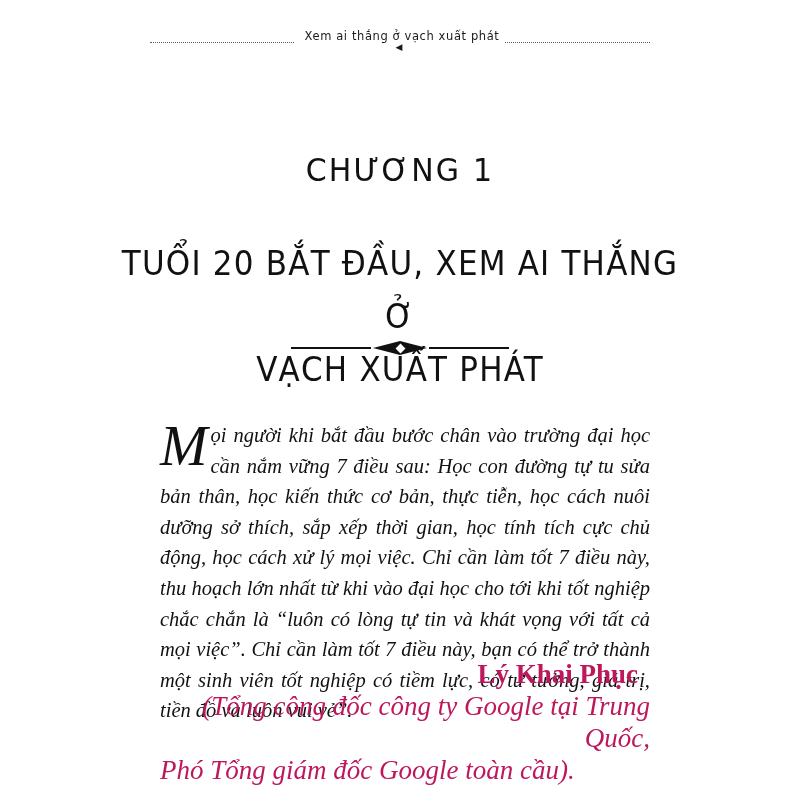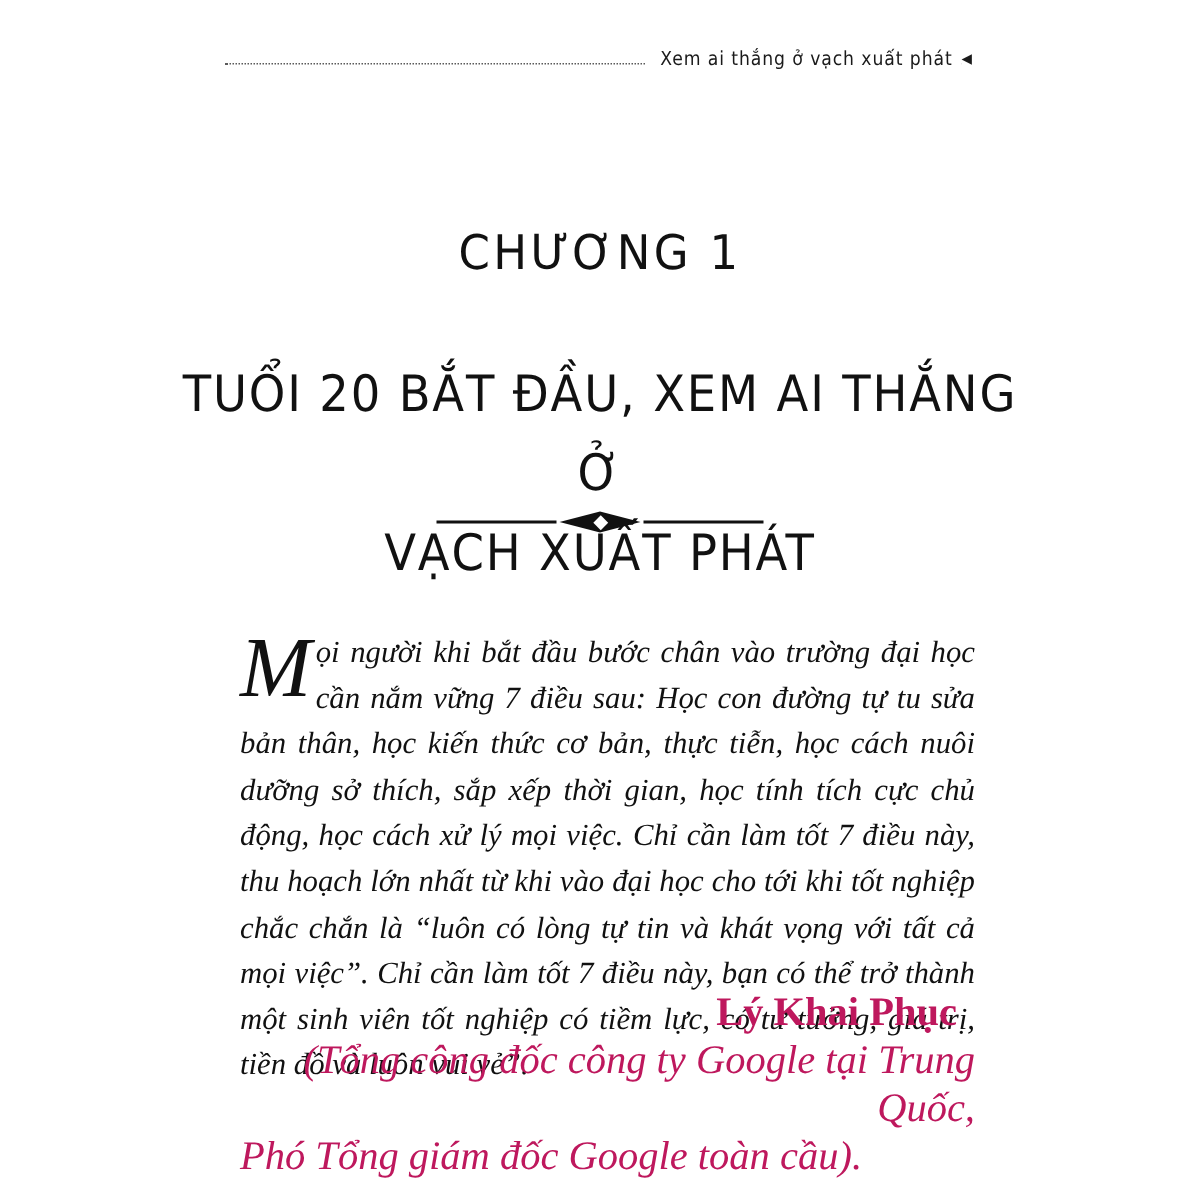--- a/index.html
+++ b/index.html
@@ -25,20 +25,21 @@
   
   .header {
     position: absolute;
     top: 26px;
     left: 150px;
     right: 150px;
     height: 26px;
     display: flex;
     align-items: center;
     justify-content: flex-end;
+    flex-direction: column;
   }
   .header-rule {
     position: absolute;
     left: 0;
     right: 0;
     top: 16px;
     border-top: 1px dotted #5a5a5a;
   }
   .header-text {
     position: relative;

